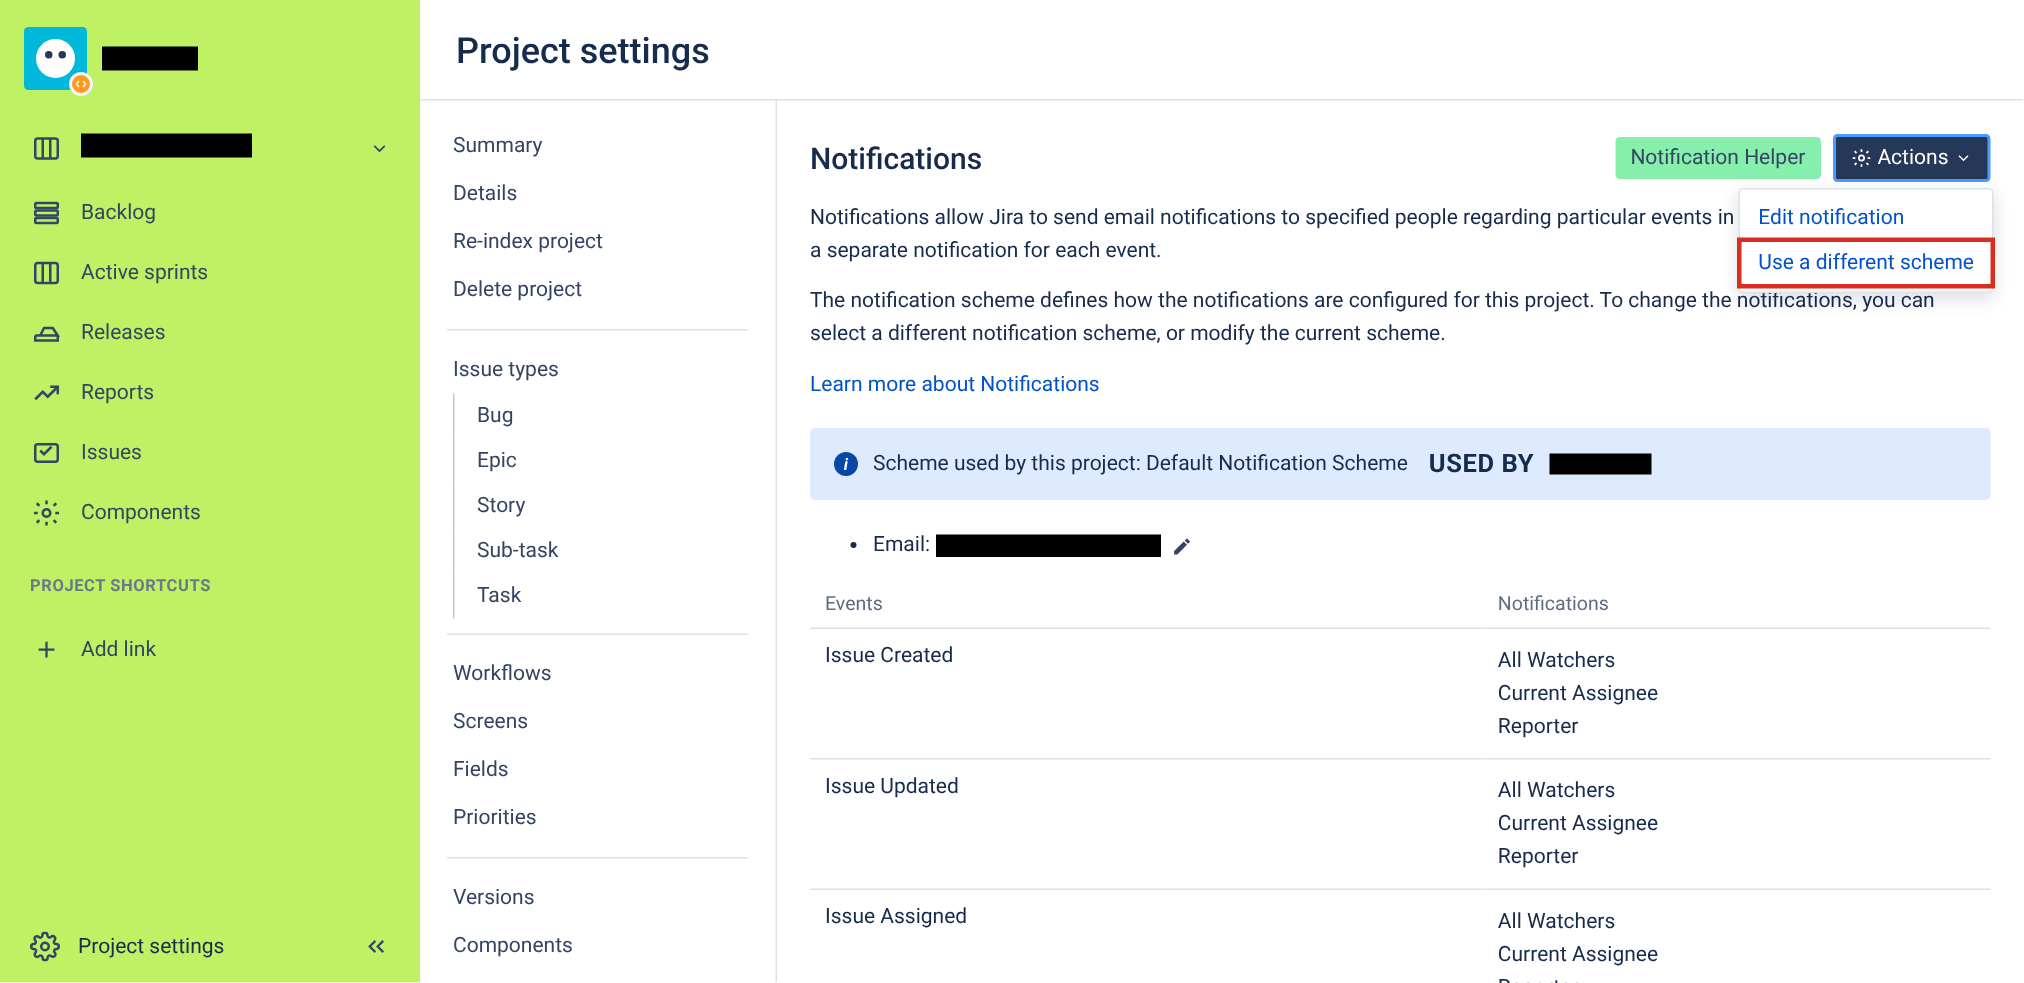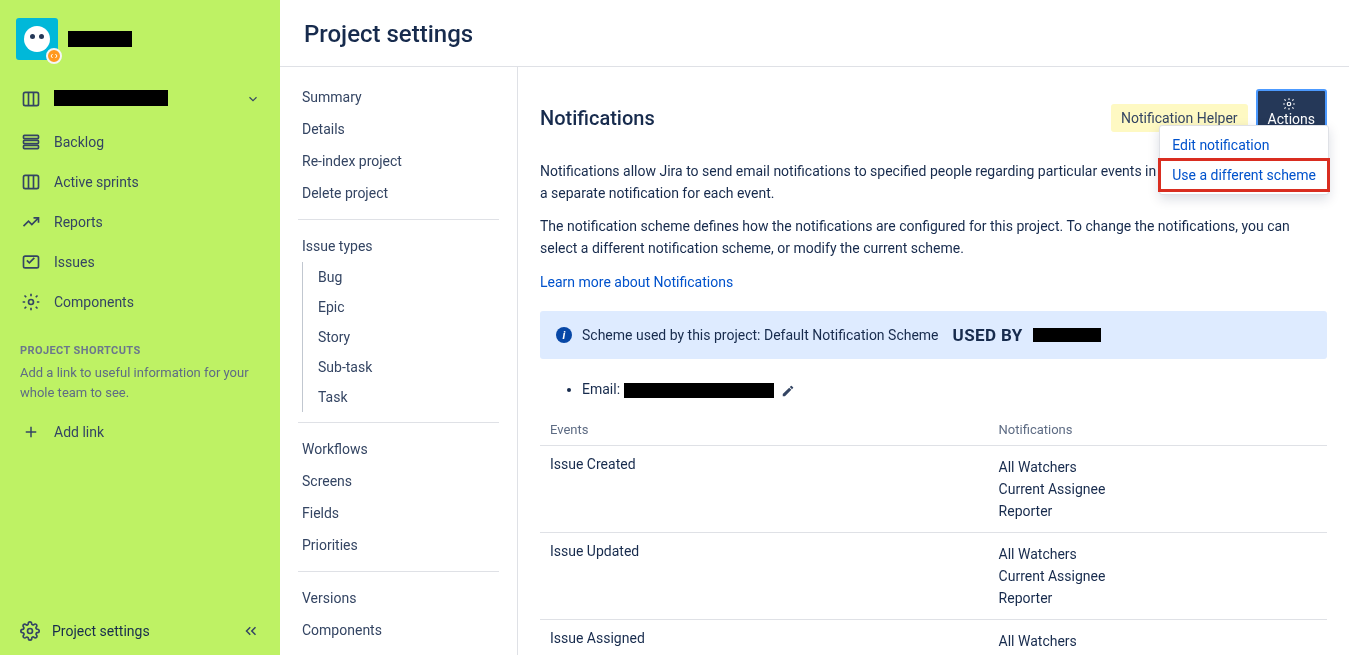--- a/index.html
+++ b/index.html
@@ -110,22 +110,22 @@
   flex: 1; padding: 22px 22px 0 22px; overflow-y: auto; min-width: 0; position: relative;
 }
 .main-head { display: flex; align-items: center; margin-bottom: 14px; }
 .main-head h2 { font-size: 20px; font-weight: 500; }
 .main-head .spacer { flex: 1; }
 .btn {
   display: inline-flex; align-items: center;
   padding: 6px 10px; border-radius: 3px; font-size: 14px; cursor: pointer;
   border: none; font-family: inherit;
 }
-.btn-subtle { background: #fef9c3; color: #344563; margin-right: 8px; }
-.btn-primary { background: #253858; color: #fff; border: 2px solid #4C9AFF; flex-direction: column; }
+.btn-subtle { background: #86efac; color: #344563; margin-right: 8px; }
+.btn-primary { background: #253858; color: #fff; border: 2px solid #4C9AFF; }
 .btn-primary .ic { margin-right: 4px; }
 .btn-primary .chev { margin-left: 4px; }
 
 .para { color: #172B4D; line-height: 1.55; margin-bottom: 12px; }
 .link { color: #0052CC; cursor: pointer; }
 
 .info-panel {
   background: #DEEBFF; border-radius: 3px;
   padding: 14px 16px; margin: 18px 0;
   display: flex; align-items: center; gap: 10px;
@@ -221,20 +221,29 @@
         <svg width="20" height="20" viewBox="0 0 24 24" fill="none" stroke="currentColor" stroke-width="2">
             <rect x="3" y="4" width="18" height="16" rx="2"></rect>
             <path d="M9 4v16M15 4v16"></path>
           </svg>
       </span>
       <span>Active sprints</span>
     </div>
     <div class="nav-item">
       <span class="ic">
         <svg width="20" height="20" viewBox="0 0 24 24" fill="none" stroke="currentColor" stroke-width="2">
+            <path d="M3 14 L7 14 L10 8 L17 8 L21 14 L3 14 Z"></path>
+            <path d="M3 14 L3 18 L21 18 L21 14"></path>
+          </svg>
+      </span>
+      <span>Releases</span>
+    </div>
+    <div class="nav-item">
+      <span class="ic">
+        <svg width="20" height="20" viewBox="0 0 24 24" fill="none" stroke="currentColor" stroke-width="2">
             <path d="M3 17 L9 11 L13 15 L21 7"></path>
             <path d="M15 7 L21 7 L21 13"></path>
           </svg>
       </span>
       <span>Reports</span>
     </div>
     <div class="nav-item">
       <span class="ic">
         <svg width="20" height="20" viewBox="0 0 24 24" fill="none" stroke="currentColor" stroke-width="2">
             <rect x="3" y="5" width="18" height="14" rx="2"></rect>
@@ -247,21 +256,20 @@
       <span class="ic">
         <svg width="20" height="20" viewBox="0 0 24 24" fill="none" stroke="currentColor" stroke-width="2">
             <circle cx="12" cy="12" r="3"></circle>
             <path d="M12 2v3M12 19v3M4.2 4.2l2.1 2.1M17.7 17.7l2.1 2.1M2 12h3M19 12h3M4.2 19.8l2.1-2.1M17.7 6.3l2.1-2.1"></path>
           </svg>
       </span>
       <span>Components</span>
     </div>
 
     <div class="shortcuts-hdr">PROJECT SHORTCUTS</div>
-    <div class="shortcuts-txt">Add a link to useful information for your whole team to see.</div>
 
     <div class="nav-item" style="margin-top:10px">
       <span class="ic">
         <svg width="18" height="18" viewBox="0 0 24 24" fill="none" stroke="currentColor" stroke-width="2">
             <path d="M12 5v14M5 12h14"></path>
           </svg>
       </span>
       <span>Add link</span>
     </div>
 

